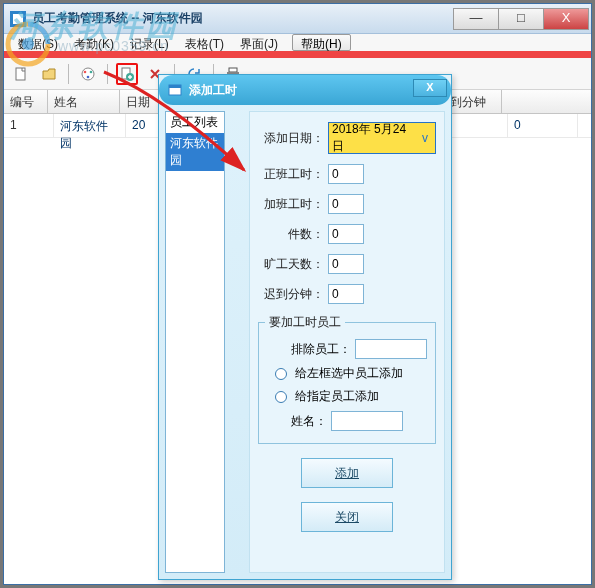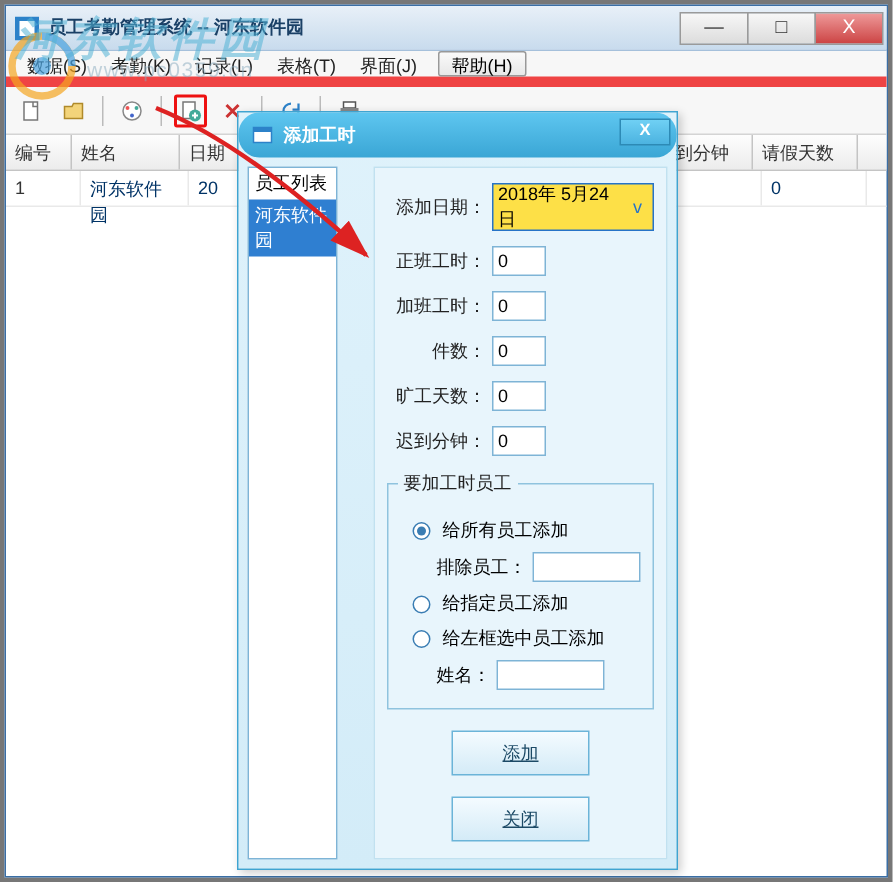--- a/index.html
+++ b/index.html
@@ -144,21 +144,20 @@
         </svg>
       </div>
   </div>
 
   <div class="grid-header">
     <div class="gh c0">编号</div>
     <div class="gh c1">姓名</div>
     <div class="gh c2">日期</div>
     <div class="gh c3"></div>
     <div class="gh c4">迟到分钟</div>
-    <div class="gh c5">请假天数</div>
   </div>
   <div class="grid-body">
     <div class="grid-row">
       <div class="gc c0">1</div>
       <div class="gc c1">河东软件园</div>
       <div class="gc c2">20</div>
       <div class="gc c3"></div>
       <div class="gc c4">0</div>
       <div class="gc c5">0</div>
     </div>
@@ -205,35 +204,31 @@
           <span class="flabel">旷工天数：</span>
           <input class="finput" value="0" style="">
         </div>
       <div class="frow">
           <span class="flabel">迟到分钟：</span>
           <input class="finput" value="0" style="">
         </div>
 
       <fieldset>
         <legend>要加工时员工</legend>
-        <div class="radio-row">
-          <span class="radio checked"></span>
-          <span>给所有员工添加</span>
-        </div>
         <div class="sub">
           <span>排除员工：</span>
           <input style="">
         </div>
         <div class="radio-row">
           <span class="radio"></span>
-          <span>给指定员工添加</span>
+          <span>给左框选中员工添加</span>
         </div>
         <div class="radio-row">
           <span class="radio"></span>
-          <span>给左框选中员工添加</span>
+          <span>给指定员工添加</span>
         </div>
         <div class="sub">
           <span>姓名：</span>
           <input style="">
         </div>
       </fieldset>
 
       <div class="bigbtn">添加</div>
       <div class="bigbtn">关闭</div>
     </div>

